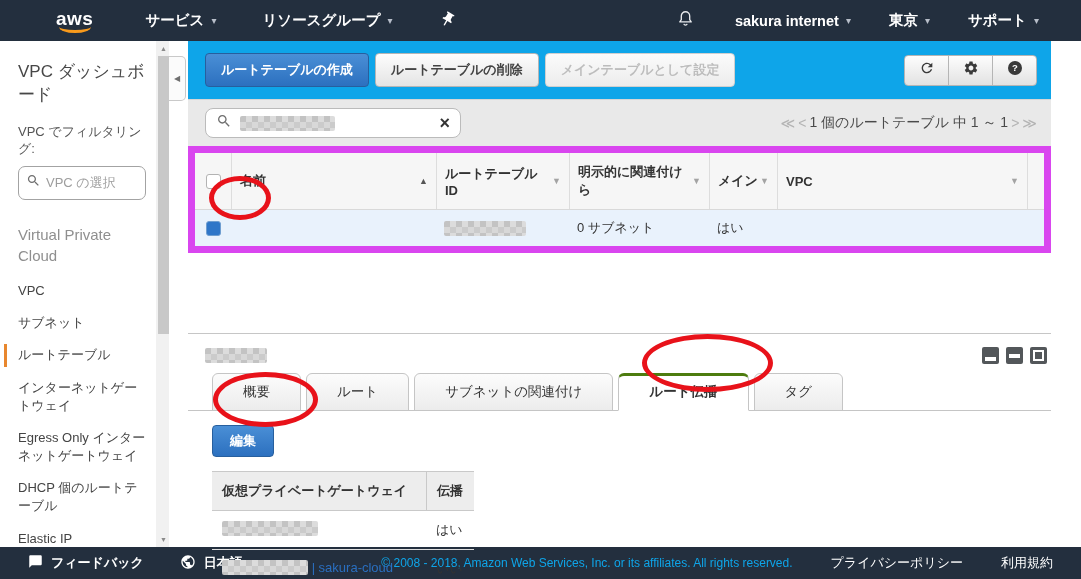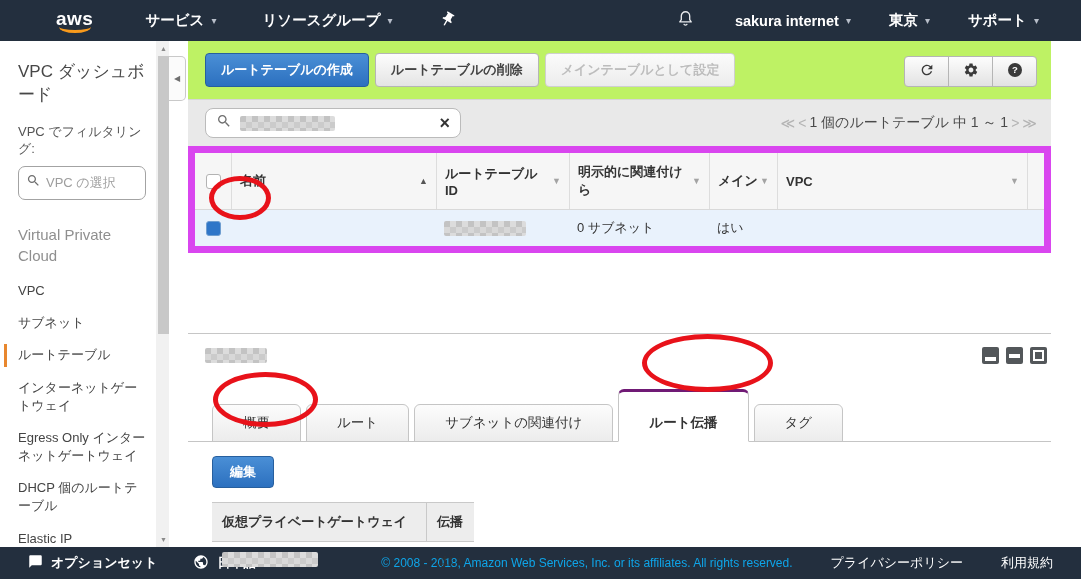--- a/index.html
+++ b/index.html
@@ -36,21 +36,21 @@
   .scrollcol { width:15px; background:#f1f1f1; position:relative; }
   .scroll-arrow { position:absolute; left:0; width:15px; text-align:center; font-size:7px; color:#8a8a8a; cursor:pointer; }
   .scroll-arrow.up { top:4px; } .scroll-arrow.down { bottom:4px; }
   .scroll-thumb { position:absolute; left:2px; top:15px; width:11px; height:278px; background:#c8c8c8; cursor:pointer; }
 
   .main { flex:1; position:relative; background:#fff; }
   .collapse-handle { position:absolute; left:0; top:15px; width:17px; height:45px; background:#fbfbfb; border:1px solid #c9c9c9; border-left:none; border-radius:0 5px 5px 0; display:flex; align-items:center; justify-content:center; color:#6f6f6f; font-size:8px; cursor:pointer; z-index:3; }
   .content { margin-left:19px; padding-right:30px; }
 
   
-  .toolbar { background:#bef264; padding:12px 14px 12px 17px; display:flex; align-items:flex-end; }
+  .toolbar { background:#0ea5e9; padding:12px 14px 12px 17px; display:flex; align-items:center; }
   .btn { font-size:13px; font-weight:bold; padding:7px 15px; border-radius:4px; margin-right:6px; cursor:pointer; white-space:nowrap; font-family:inherit; }
   .btn-primary { background:linear-gradient(#4a8fd6,#2c70bf); border:1px solid #275f9e; color:#fff; }
   .btn-default { background:linear-gradient(#fdfdfd,#e4e4e4); border:1px solid #b5b5b5; color:#444; }
   .btn-disabled { background:linear-gradient(#fbfbfb,#ececec); border:1px solid #cfcfcf; color:#bdbdbd; cursor:default; }
   .icon-group { margin-left:auto; display:flex; }
   .icon-btn { width:45px; height:31px; background:linear-gradient(#fdfdfd,#e2e2e2); border:1px solid #b5b5b5; display:flex; align-items:center; justify-content:center; margin-left:-1px; cursor:pointer; }
   .icon-btn.first { border-radius:4px 0 0 4px; margin-left:0; }
   .icon-btn.last { border-radius:0 4px 4px 0; }
 
   
@@ -83,23 +83,23 @@
 
   
   .detail { border-top:1px solid #c6c6c6; }
   .detail-head { display:flex; align-items:center; padding:13px 4px 9px 17px; }
   .pane-icons { margin-left:auto; display:flex; gap:7px; }
   .pane-icon { width:17px; height:17px; background:#53575a; border-radius:2px; position:relative; cursor:pointer; }
   .pane-icon.bottom::after { content:""; position:absolute; left:3px; right:3px; bottom:3px; height:4px; background:#fff; }
   .pane-icon.middle::after { content:""; position:absolute; left:3px; right:3px; top:7px; height:4px; background:#fff; }
   .pane-icon.full::after { content:""; position:absolute; left:3px; right:3px; top:3px; bottom:3px; border:2.5px solid #fff; }
 
-  .tabs { display:flex; padding-left:24px; border-bottom:1px solid #c5c5c5; margin-top:16px; align-items:flex-end; }
+  .tabs { display:flex; padding-left:24px; border-bottom:1px solid #c5c5c5; margin-top:0; align-items:flex-end; }
   .tab { font-size:13.5px; color:#333; background:linear-gradient(#fcfcfc,#ececec); border:1px solid #c5c5c5; border-radius:6px 6px 0 0; padding:9px 30px; margin-right:5px; margin-bottom:-1px; cursor:pointer; white-space:nowrap; z-index:1; }
-  .tab.active { background:#fff; border-top:3px solid #701a75; border-bottom-color:#fff; padding-top:22px; font-weight:bold; z-index:2; }
+  .tab.active { background:#fff; border-top:3px solid #4d7c0f; border-bottom-color:#fff; padding-top:7px; font-weight:bold; z-index:2; }
 
   .edit-row { padding:14px 0 4px 24px; }
   .btn-edit { font-size:13px; font-weight:bold; color:#fff; background:linear-gradient(#4a8fd6,#2c70bf); border:1px solid #275f9e; border-radius:4px; padding:6px 17px; cursor:pointer; font-family:inherit; }
 
   .dt-table { margin:10px 0 0 24px; width:262px; font-size:13px; color:#333; }
   .dt-head { display:grid; grid-template-columns:214px 48px; background:#ededed; border-top:1px solid #c9c9c9; border-bottom:1px solid #c9c9c9; font-weight:bold; }
   .dt-head > div { padding:10px; }
   .dt-head > div + div { border-left:1px solid #c9c9c9; }
   .dt-row { display:grid; grid-template-columns:214px 48px; border-bottom:1px solid #ddd; }
   .dt-row > div { padding:10px; }
@@ -335,21 +335,21 @@
   </div>
 </div>
 
 <div class="footer">
   <div class="f-item">
     <span>
       <svg width="15" height="15" viewBox="0 0 24 24">
           <path fill="#fff" d="M20 2H4c-1.1 0-2 .9-2 2v18l4-4h14c1.1 0 2-.9 2-2V4c0-1.1-.9-2-2-2z"></path>
         </svg>
     </span>
-    <span>オプションセット</span>
+    <span>フィードバック</span>
   </div>
   <div class="f-item">
     <span>
       <svg width="16" height="16" viewBox="0 0 24 24">
           <path fill="#fff" d="M12 2C6.48 2 2 6.48 2 12s4.48 10 10 10 10-4.48 10-10S17.52 2 12 2zm-1 17.93c-3.95-.49-7-3.85-7-7.93 0-.62.08-1.21.21-1.79L9 15v1c0 1.1.9 2 2 2v1.93zm6.9-2.54c-.26-.81-1-1.39-1.9-1.39h-1v-3c0-.55-.45-1-1-1H8v-2h2c.55 0 1-.45 1-1V7h2c1.1 0 2-.9 2-2v-.41c2.93 1.19 5 4.06 5 7.41 0 2.08-.8 3.97-2.1 5.39z"></path>
         </svg>
     </span>
     <span>日本語</span>
   </div>
   <div class="f-copy">© 2008 - 2018, Amazon Web Services, Inc. or its affiliates. All rights reserved.</div>

